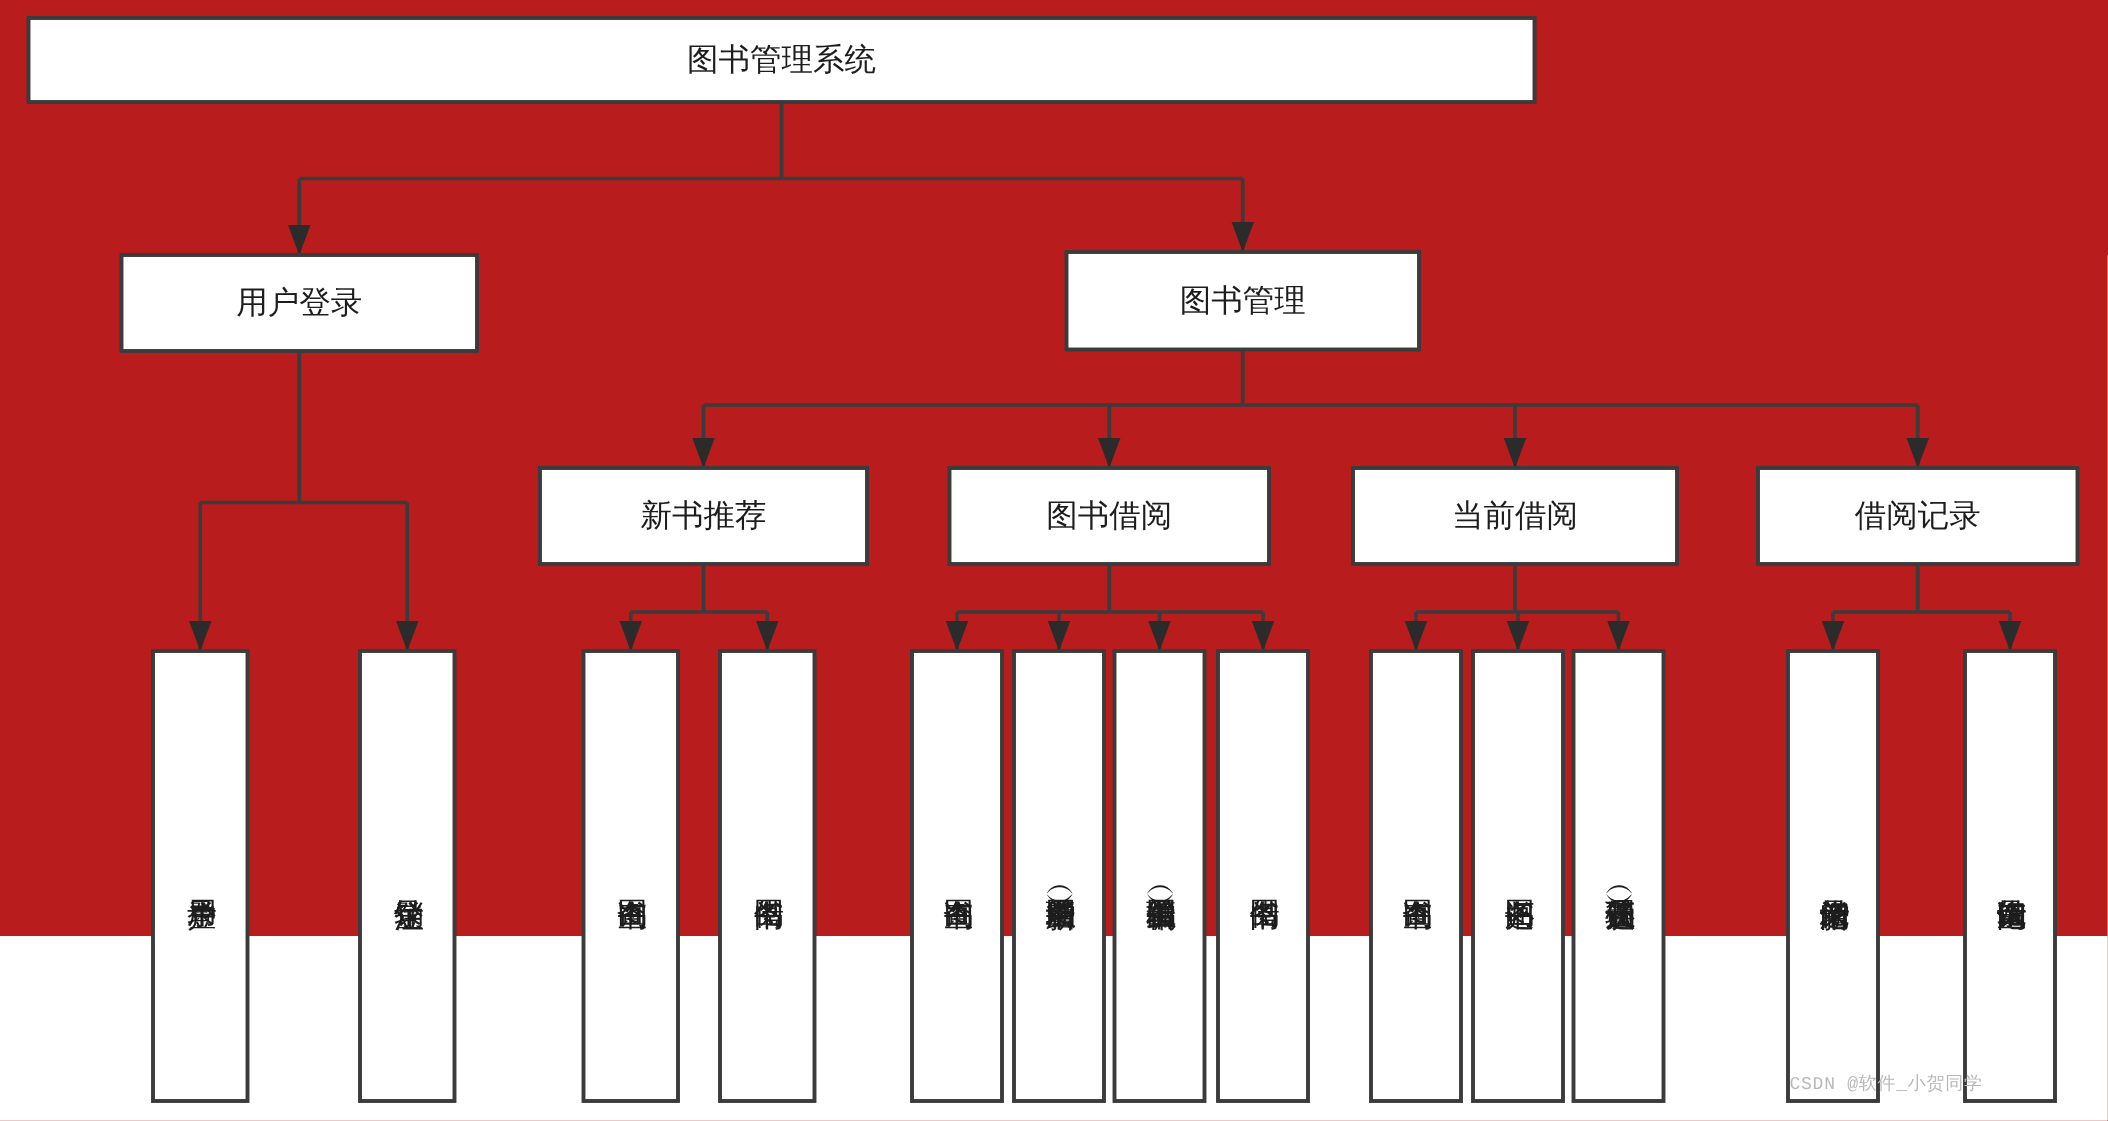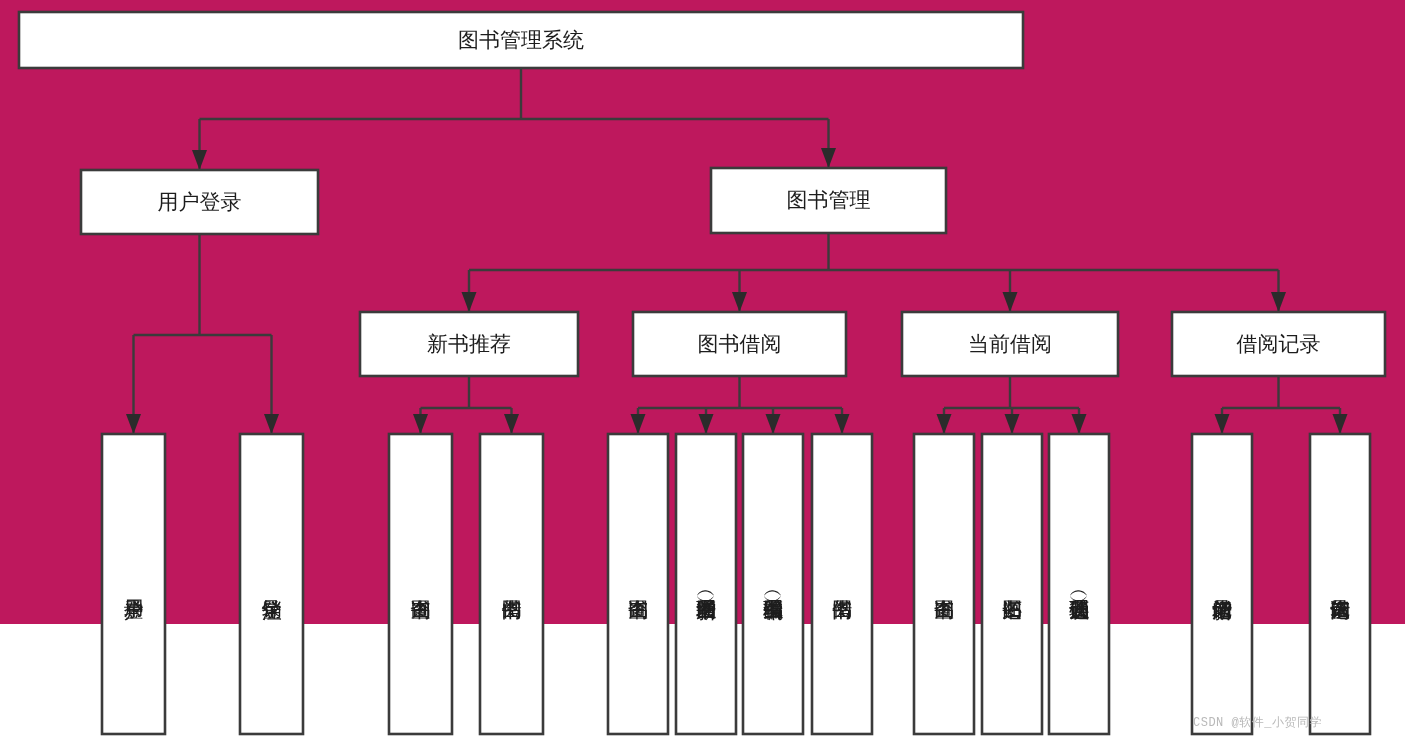--- a/index.html
+++ b/index.html
@@ -11,21 +11,21 @@
   body {
     width: 1405px;
     height: 747px;
     font-family: "Liberation Sans", "DejaVu Sans", sans-serif;
     overflow: hidden;
   }
   #diagram-root {
     position: relative;
     width: 1405px;
     height: 624px;
-    background: #be185d;
+    background: #b91c1c;
   }
   svg#diagram-canvas {
     position: absolute;
     left: 0;
     top: 0;
     width: 1405px;
     height: 747px;
     display: block;
   }
   .node-box {

